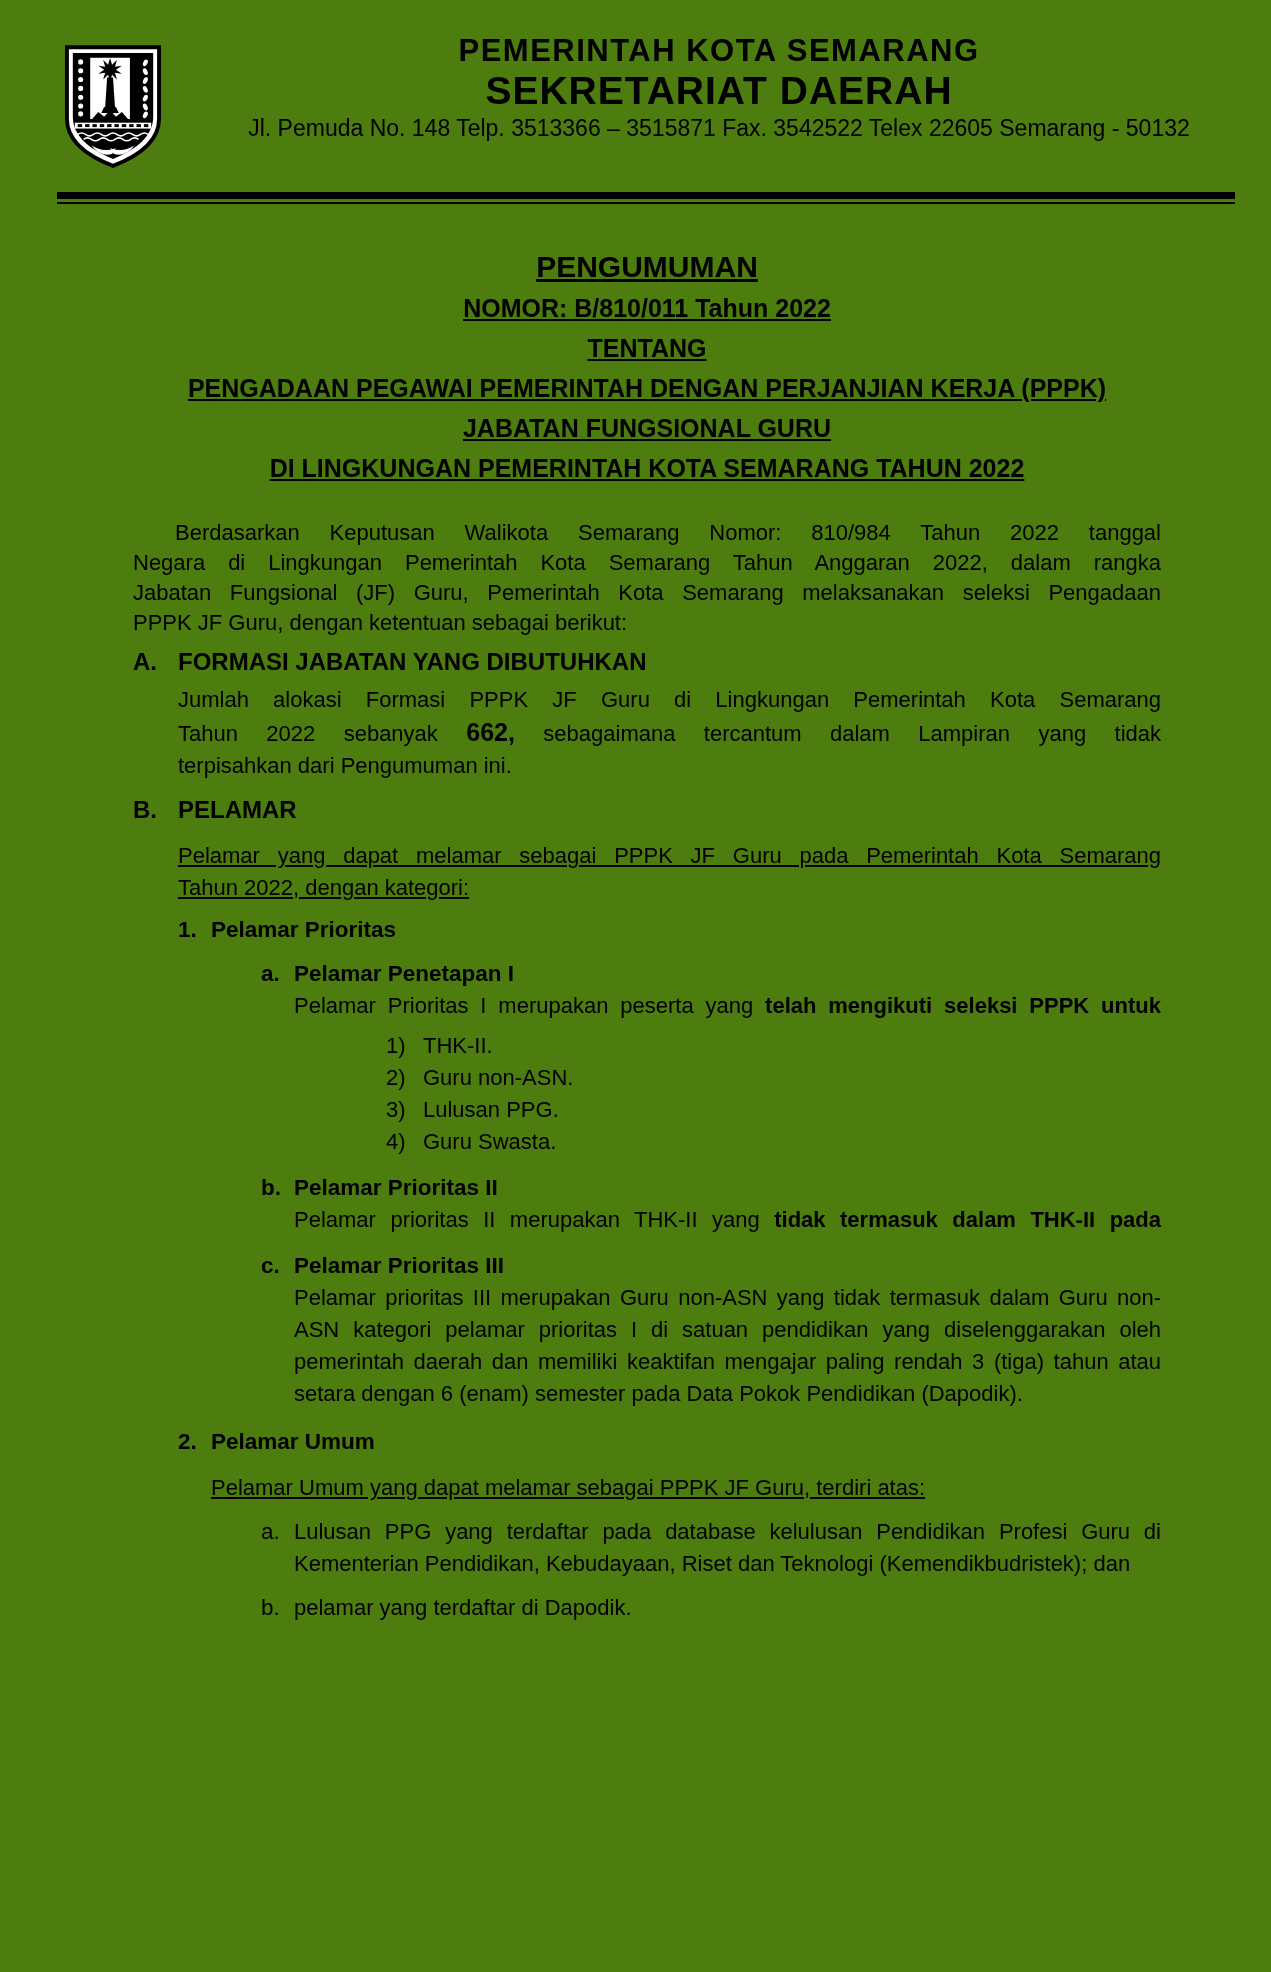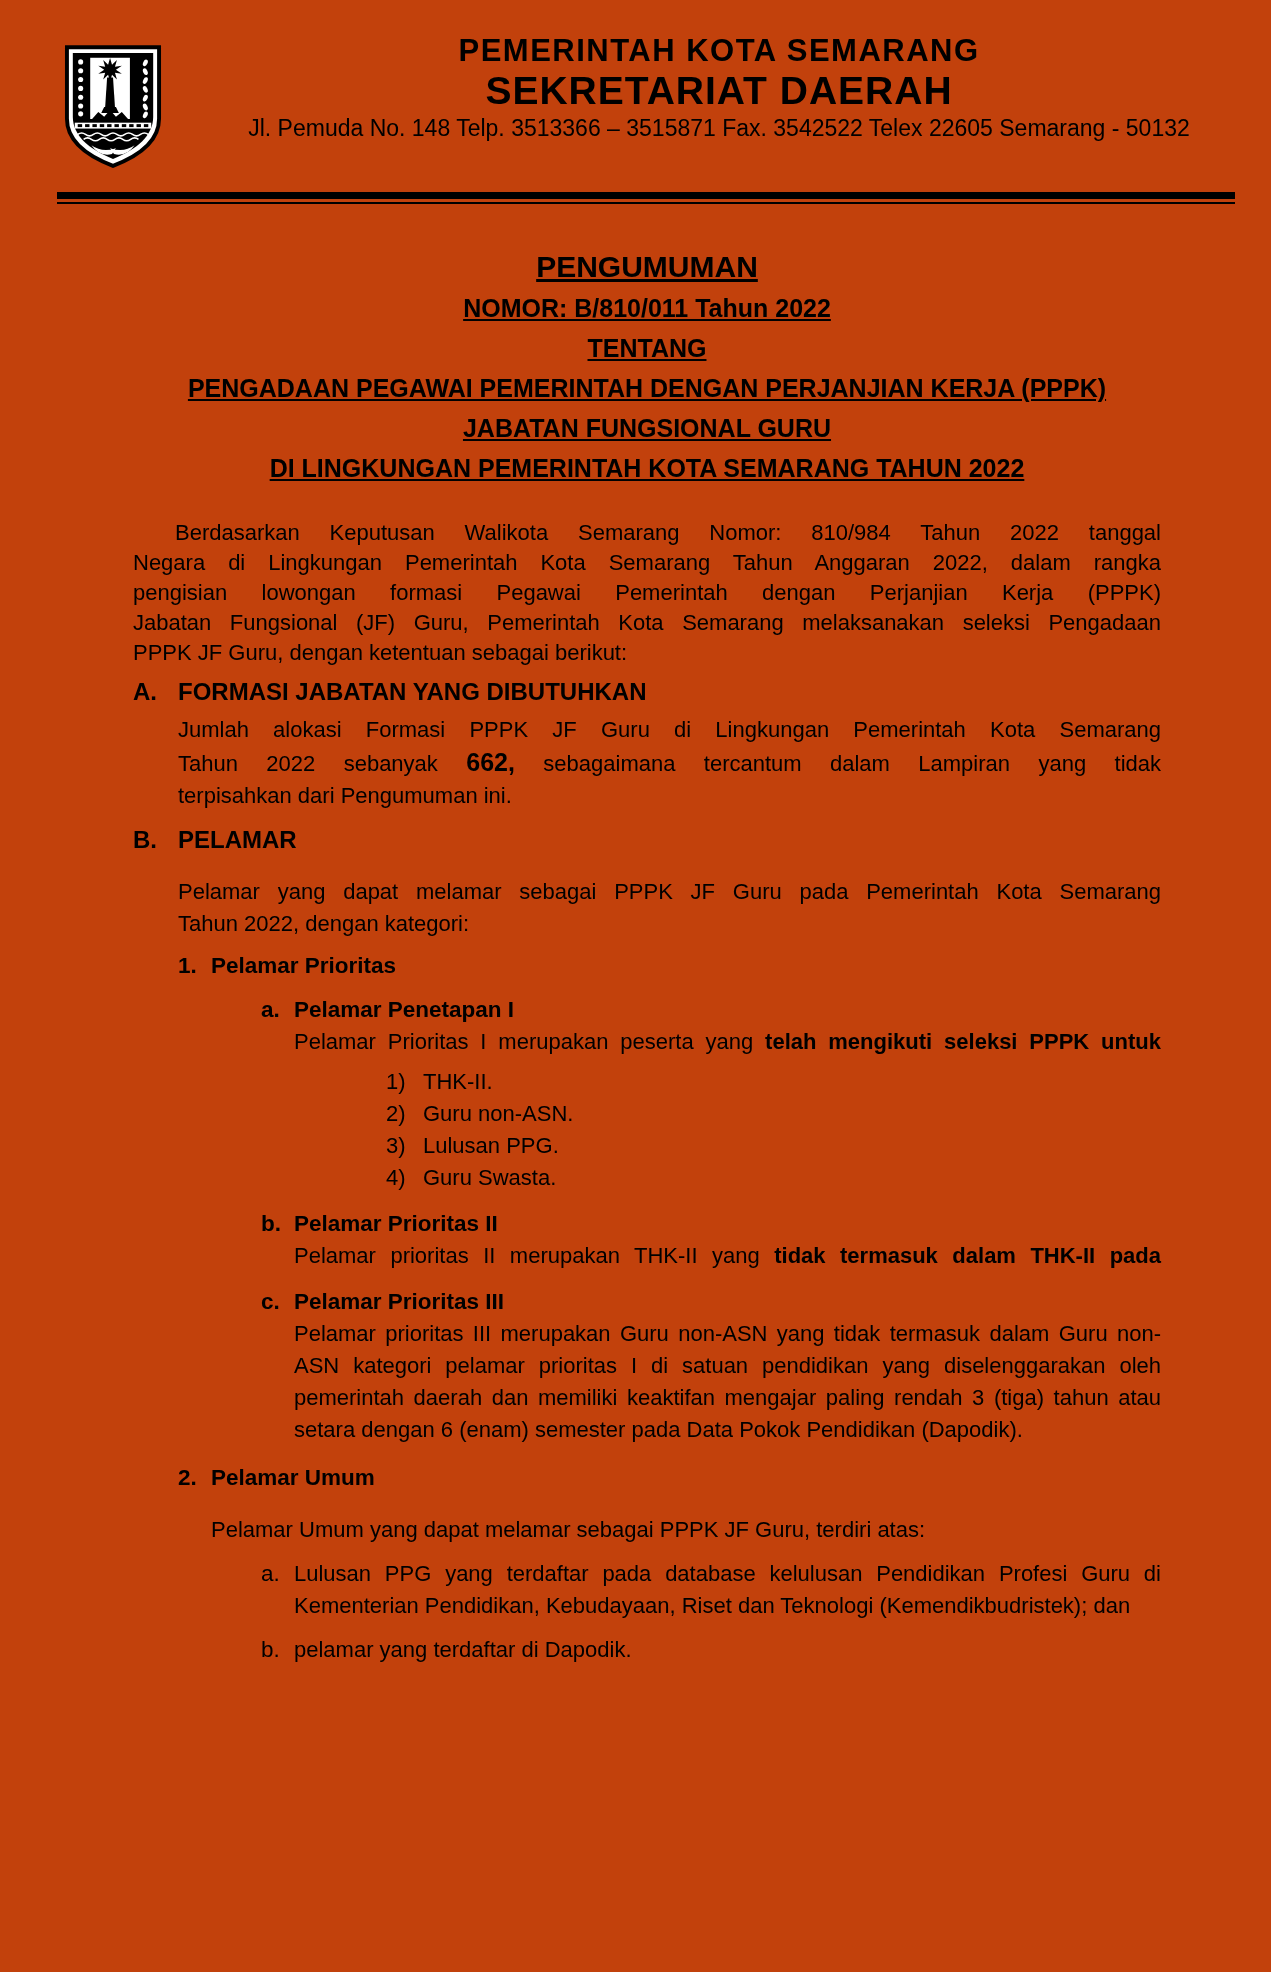--- a/index.html
+++ b/index.html
@@ -1,20 +1,20 @@
 <!DOCTYPE html>
 <html><head>
 <meta charset="utf-8">
 <style>
   html,body{margin:0;padding:0;background:#888;}
   .page{
     position:relative;
     width:1271px;height:1972px;
     margin:0 auto;
-    background:#c2410c;
+    background:#4d7c0f;
     color:#000;
     font-family:"Liberation Sans","DejaVu Sans",sans-serif;
     overflow:hidden;
   }
   
   .letterhead{position:relative;height:192px;}
   .emblem{position:absolute;left:64px;top:44px;}
   .lh-text{position:absolute;left:175px;right:8px;top:32px;text-align:center;}
   .org1{font-size:31px;font-weight:bold;letter-spacing:1.5px;line-height:37px;}
   .org2{font-size:39px;font-weight:bold;letter-spacing:1px;line-height:43px;}
@@ -47,21 +47,21 @@
   
   .l2{margin-left:83px;margin-top:12px;}
   .l2-head{display:flex;font-weight:bold;font-size:22.5px;line-height:32px;}
   .l2-label{flex:0 0 33px;}
   .l2-body{margin-left:33px;}
   
   .l3{margin-left:125px;margin-top:8px;}
   .l3-item{display:flex;font-size:22px;line-height:32px;}
   .l3-label{flex:0 0 37px;}
   .bold{font-weight:bold;}
-  .big-bold{font-weight:bold;font-size:25px;} .mt10{margin-top:20px;}
+  .big-bold{font-weight:bold;font-size:25px;} .mt10{margin-top:14px;text-decoration:underline;}
   .mt12{margin-top:12px;} .mt14{margin-top:14px;} .mt16{margin-top:16px;}
 </style>
 </head>
 <body>
 
 <div class="page">
 
   <header class="letterhead">
     <svg class="emblem" width="98" height="126" viewBox="0 0 100 128" aria-hidden="true">
       <path d="M3 3 H97 V76 C97 97 79 113 50 124 C21 113 3 97 3 76 Z" fill="#fff" stroke="#000" stroke-width="4"></path>
@@ -128,21 +128,20 @@
       <div class="t-line">NOMOR: B/810/011 Tahun 2022</div>
       <div class="t-line">TENTANG</div>
       <div class="t-line">PENGADAAN PEGAWAI PEMERINTAH DENGAN PERJANJIAN KERJA (PPPK)</div>
       <div class="t-line">JABATAN FUNGSIONAL GURU</div>
       <div class="t-line">DI LINGKUNGAN PEMERINTAH KOTA SEMARANG TAHUN 2022</div>
     </section>
 
     <div class="intro">
       <div class="bline jl indent">Berdasarkan Keputusan Walikota Semarang Nomor: 810/984 Tahun 2022 tanggal</div>
       <div class="bline jl">Negara di Lingkungan Pemerintah Kota Semarang Tahun Anggaran 2022, dalam rangka</div>
-      <div class="bline jl">pengisian lowongan formasi Pegawai Pemerintah dengan Perjanjian Kerja (PPPK)</div>
       <div class="bline jl">Jabatan Fungsional (JF) Guru, Pemerintah Kota Semarang melaksanakan seleksi Pengadaan</div>
       <div class="bline">PPPK JF Guru, dengan ketentuan sebagai berikut:</div>
     </div>
 
     <section class="sec">
       <div class="sec-head">
         <span class="sec-label">A.</span>
         <span>FORMASI JABATAN YANG DIBUTUHKAN</span>
       </div>
       <div class="sec-body">

